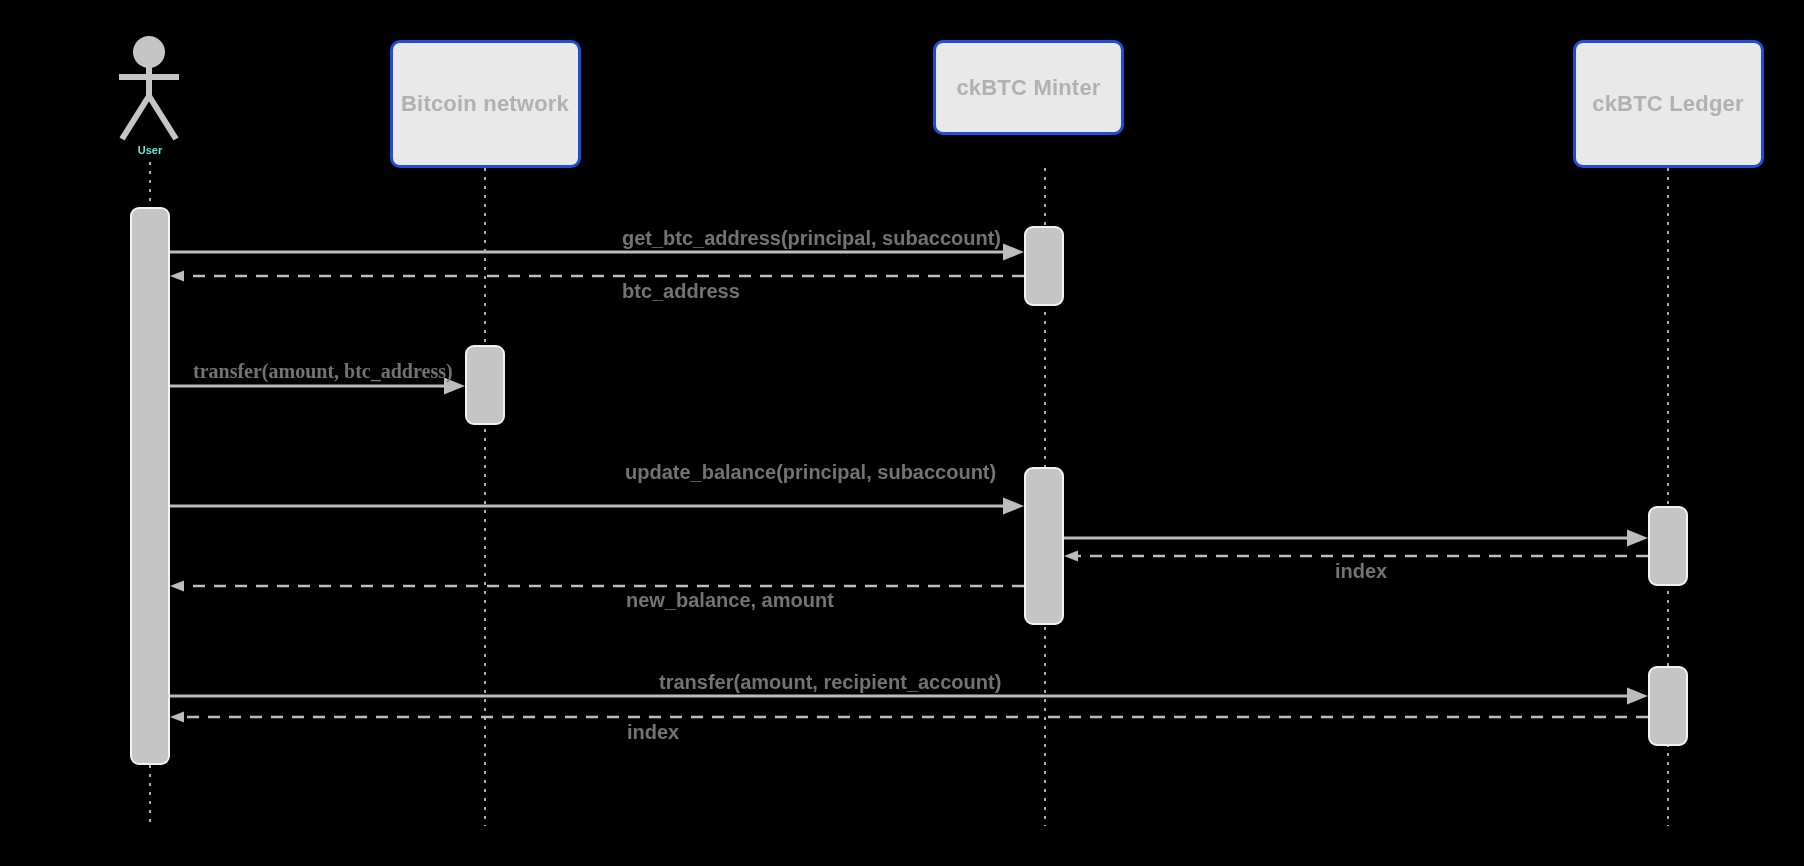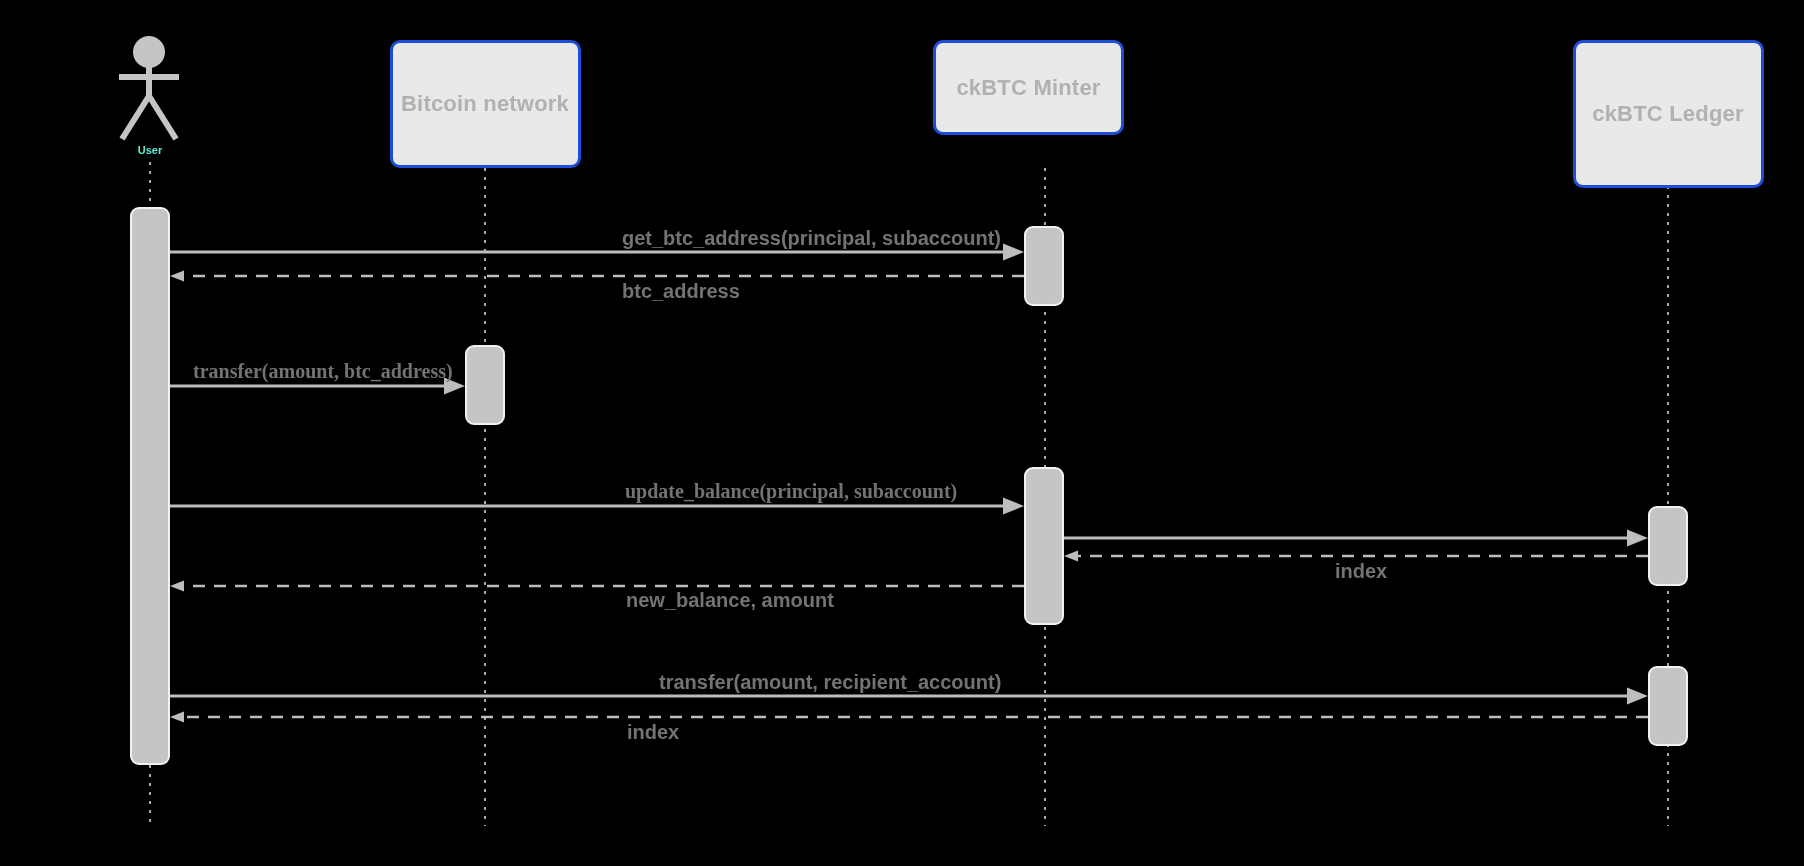--- a/index.html
+++ b/index.html
@@ -80,35 +80,35 @@
       <line x1="1648" y1="717" x2="184" y2="717" stroke="#bdbdbd" stroke-width="2.5" stroke-dasharray="12 9"></line>
       <polygon points="170,717 184,711.5 184,722.5" fill="#bdbdbd"></polygon>
     </svg>
 
   <div class="pbox" id="p-1" style="left: 389.5px; top: 40px; width: 191px; height: 128px;">
     <span>Bitcoin network</span>
   </div>
   <div class="pbox" id="p-2" style="left: 933px; top: 40px; width: 191px; height: 95px; text-align: right;">
     <span>ckBTC Minter</span>
   </div>
-  <div class="pbox" id="p-3" style="left: 1572.5px; top: 40px; width: 191px; height: 148px;">
+  <div class="pbox" id="p-3" style="left: 1572.5px; top: 40px; width: 191px; height: 128px;">
     <span>ckBTC Ledger</span>
   </div>
 
   <div class="actor-label" id="actor-label" style="left: 90px; top: 141px;">User</div>
 
   <div class="act" id="a-0" style="left: 130px; top: 207px; width: 40px; height: 558px;"></div>
   <div class="act" id="a-1" style="left: 465px; top: 345px; width: 40px; height: 80px;"></div>
   <div class="act" id="a-2" style="left: 1024px; top: 226px; width: 40px; height: 80px;"></div>
   <div class="act" id="a-3" style="left: 1024px; top: 467px; width: 40px; height: 158px;"></div>
   <div class="act" id="a-4" style="left: 1648px; top: 506px; width: 40px; height: 80px;"></div>
   <div class="act" id="a-5" style="left: 1648px; top: 666px; width: 40px; height: 80px;"></div>
 
   <div class="msg" id="m-0" style="left: 622px; top: 227px;">get_btc_address(principal, subaccount)</div>
   <div class="msg" id="m-1" style="left: 622px; top: 280px; text-align: center;">btc_address</div>
   <div class="msg" id="m-2" style="left: 193px; top: 360px; font-family: Liberation Serif, serif;">transfer(amount, btc_address)</div>
-  <div class="msg" id="m-3" style="left: 625px; top: 480px; font-family: Liberation Serif, serif;">update_balance(principal, subaccount)</div>
+  <div class="msg" id="m-3" style="left: 625px; top: 461px;">update_balance(principal, subaccount)</div>
   <div class="msg" id="m-5" style="left: 1335px; top: 560px;">index</div>
   <div class="msg" id="m-6" style="left: 626px; top: 589px;">new_balance, amount</div>
   <div class="msg" id="m-7" style="left: 659px; top: 671px;">transfer(amount, recipient_account)</div>
   <div class="msg" id="m-8" style="left: 627px; top: 721px;">index</div>
 
 </div>
 
 </body></html>

